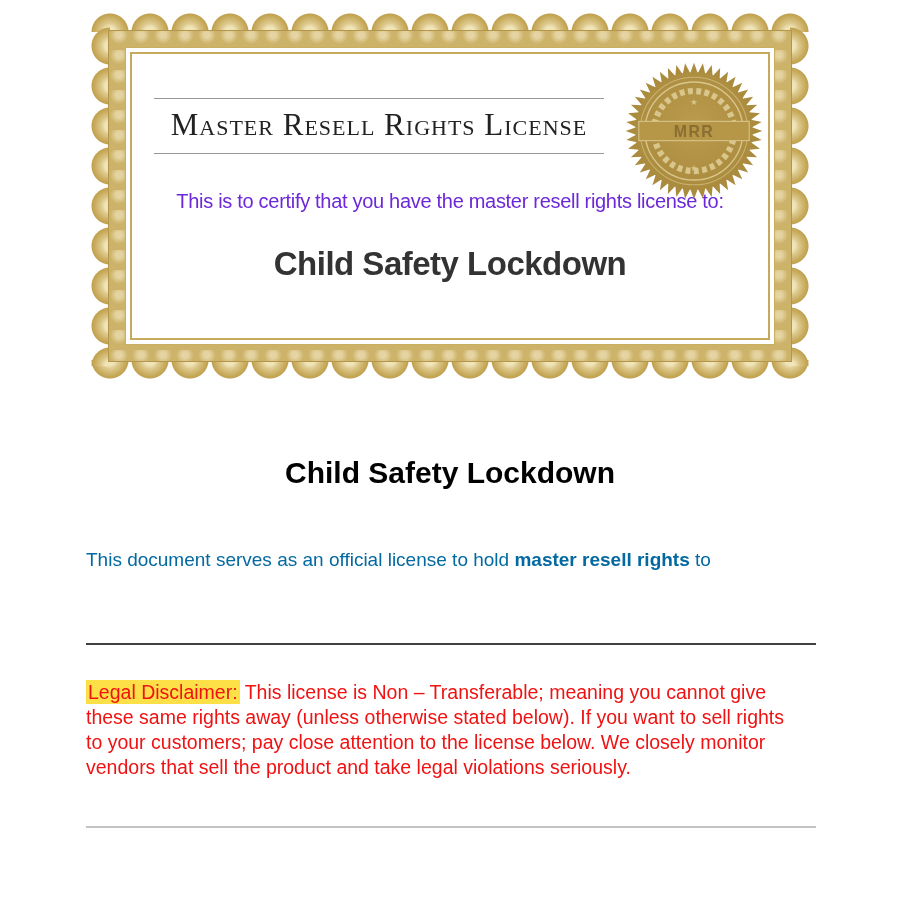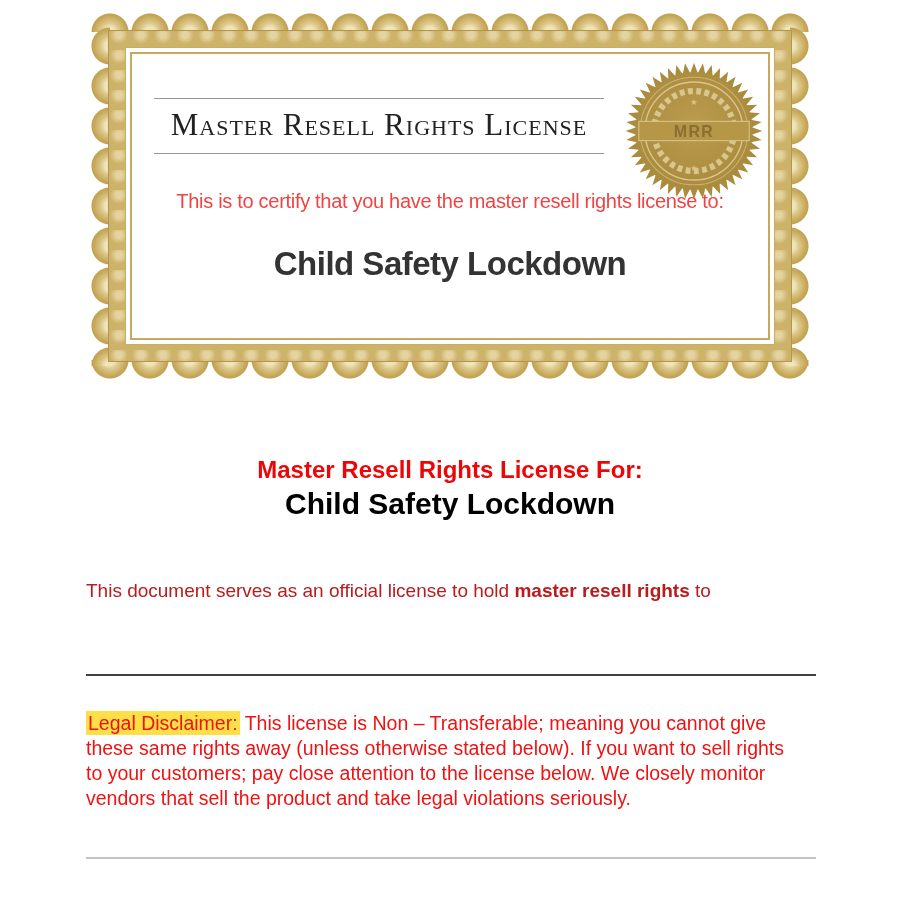--- a/index.html
+++ b/index.html
@@ -32,31 +32,31 @@
     border:2px solid #c5aa5e;
     box-shadow: 0 0 0 4px #ffffff, 0 0 0 5px #c9ae60;
     text-align:center; }
 
   .title-block { width:450px; margin:44px 0 0 22px; }
   .title-rule { border:none; border-top:1px solid #979797; }
   .cert-title { font-family:"Liberation Serif", serif; font-variant:small-caps;
     font-weight:500; font-size:31px; letter-spacing:1px; color:#222222;
     padding:8px 0 10px 0; white-space:nowrap; }
 
-  .certify-line { margin-top:36px; font-size:20px; letter-spacing:-0.3px; color:#ef4444; }
+  .certify-line { margin-top:36px; font-size:20px; letter-spacing:-0.3px; color:#6d28d9; }
   .cert-product { margin-top:32px; font-size:33px; font-weight:bold; color:#333333; letter-spacing:-0.5px; }
 
   .seal { position:absolute; top:50px; right:47px; width:138px; height:138px; }
 
   
   .headings { margin-top:76px; text-align:center; }
   .red-heading   { font-size:24px; line-height:28px; font-weight:bold; color:#ee0606; }
   .black-heading { font-size:30px; line-height:34px; font-weight:bold; color:#000000; margin-top:3px; }
 
-  .intro { margin:56px 86px 0 86px; font-size:19px; line-height:27px; color:#b91c1c; max-width:728px; }
+  .intro { margin:56px 86px 0 86px; font-size:19px; line-height:27px; color:#0369a1; max-width:728px; }
 
   .rule-dark  { margin:70px 84px 0 86px; border:none; border-top:2px solid #414141; }
   .rule-light { margin:46px 84px 0 86px; border:none; border-top:2px solid #c3c3c3; }
 
   .disclaimer { margin:35px 84px 0 86px; font-size:19.5px; line-height:25px; color:#f01212; max-width:716px; }
   .disclaimer mark { background:#fde047; color:#f01212; padding:1px 2px; }
 </style>
 </head>
 <body>
 
@@ -90,21 +90,20 @@
     <circle cx="100" cy="100" r="71" fill="none" stroke="#d9c68c" stroke-width="2"></circle>
     <circle cx="100" cy="100" r="58" fill="none" stroke="#d9c68c" stroke-width="9" stroke-dasharray="7 5" transform="rotate(12 100 100)"></circle>
     <rect x="20" y="86" width="160" height="28" fill="#b69748" stroke="#d9c68c" stroke-width="1.5"></rect>
     <text x="100" y="108" text-anchor="middle" font-family="Liberation Sans, sans-serif" font-size="23" font-weight="bold" letter-spacing="2" fill="#8a6d31">MRR</text>
     <text x="100" y="62" text-anchor="middle" font-family="DejaVu Sans, sans-serif" font-size="12" fill="#d9c68c">★</text>
     <text x="100" y="158" text-anchor="middle" font-family="DejaVu Sans, sans-serif" font-size="12" fill="#d9c68c">★</text>
   </svg>
 </div>
 
 <div class="headings">
-  <div class="red-heading">Master Resell Rights License For:</div>
   <div class="black-heading">Child Safety Lockdown</div>
 </div>
 
 <p class="intro"><span>This document serves as an official license to hold </span><b>master resell rights</b><span> to</span><br></p>
 
 <hr class="rule-dark">
 
 <p class="disclaimer"><mark>Legal Disclaimer:</mark><span> This license is Non – Transferable; meaning you cannot give these same rights away (unless otherwise stated below). If you want to sell rights to your customers; pay close attention to the license below. We closely monitor vendors that sell the product and take legal violations seriously.</span></p>
 
 <hr class="rule-light">

